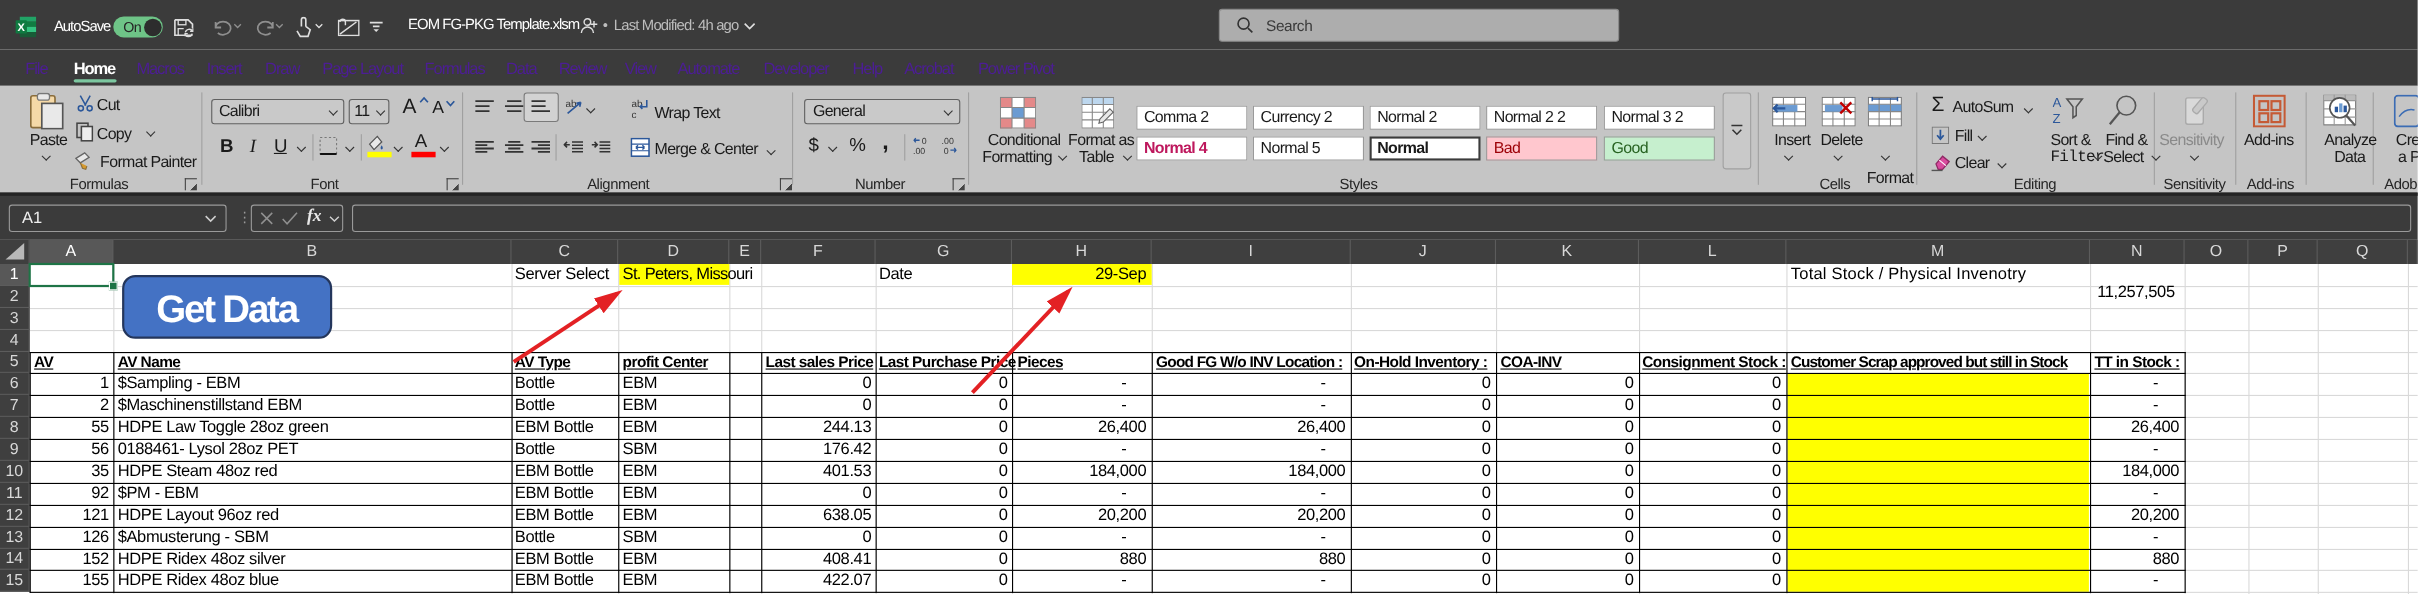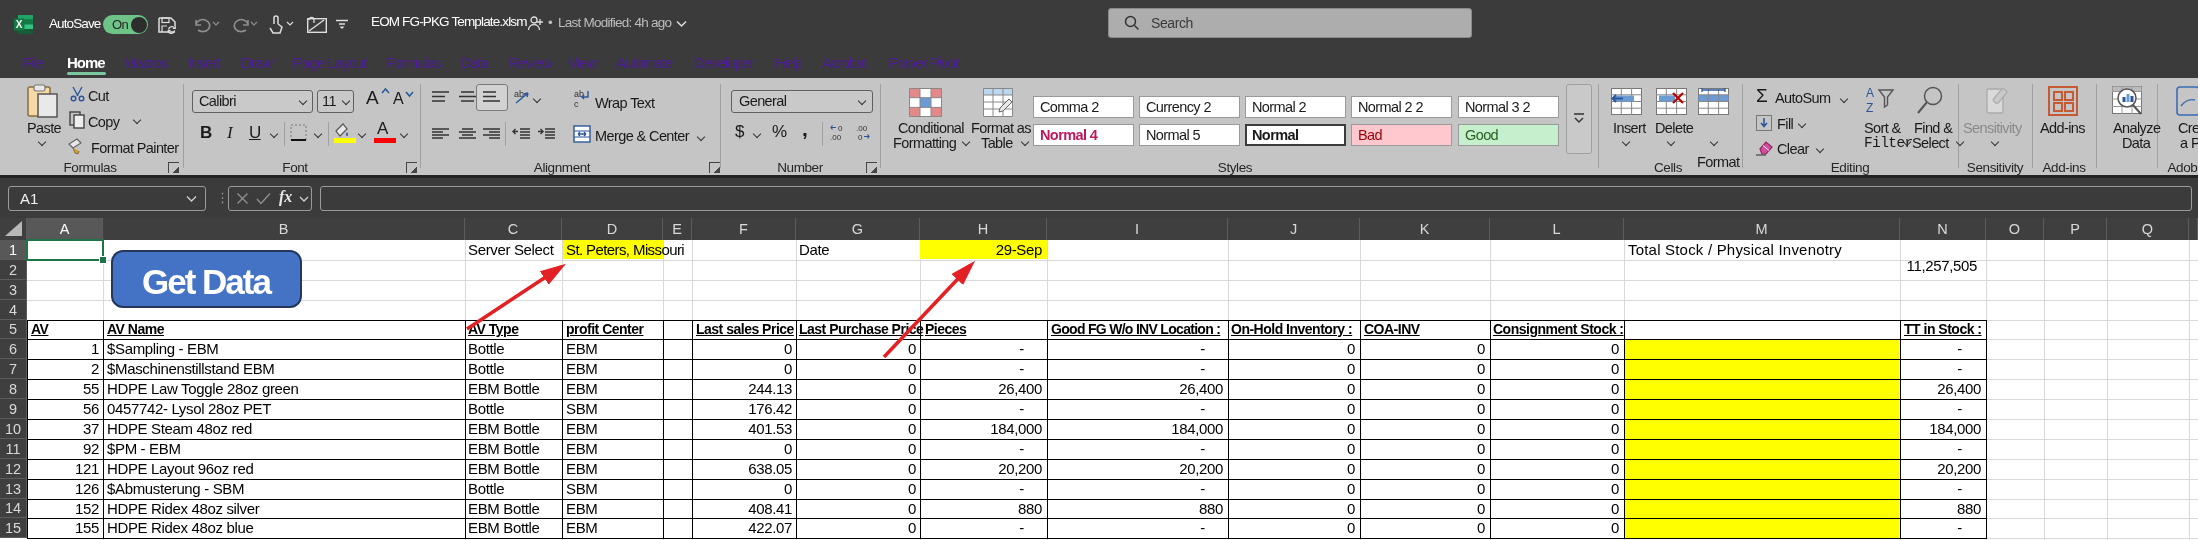--- a/index.html
+++ b/index.html
@@ -517,20 +517,21 @@
 <div class="cell hdr5" style="left:107px;top:320px;line-height:19px;">AV Name</div>
 <div class="cell hdr5" style="left:468px;top:320px;line-height:19px;">AV Type</div>
 <div class="cell hdr5" style="left:566px;top:320px;line-height:19px;">profit Center</div>
 <div class="cell hdr5" style="left:696px;top:320px;line-height:19px;">Last sales Price</div>
 <div class="cell hdr5" style="left:799px;top:320px;line-height:19px;">Last Purchase Price</div>
 <div class="cell hdr5" style="left:925px;top:320px;line-height:19px;">Pieces</div>
 <div class="cell hdr5" style="left:1051px;top:320px;line-height:19px;letter-spacing:-0.7px;">Good FG W/o INV Location :</div>
 <div class="cell hdr5" style="left:1231px;top:320px;line-height:19px;">On-Hold Inventory :</div>
 <div class="cell hdr5" style="left:1364px;top:320px;line-height:19px;">COA-INV</div>
 <div class="cell hdr5" style="left:1493px;top:320px;line-height:19px;">Consignment Stock :</div>
+<div class="cell hdr5" style="left:1628px;top:320px;line-height:19px;letter-spacing:-0.85px;">Customer Scrap approved but still in Stock</div>
 <div class="cell hdr5" style="left:1904px;top:320px;line-height:19px;">TT in Stock :</div>
 <div class="cell cr" style="right:2099px;top:339px;line-height:20px;">1</div>
 <div class="cell" style="left:107px;top:339px;line-height:20px;">$Sampling - EBM</div>
 <div class="cell" style="left:468px;top:339px;line-height:20px;">Bottle</div>
 <div class="cell" style="left:566px;top:339px;line-height:20px;">EBM</div>
 <div class="cell cr" style="right:1406px;top:339px;line-height:20px;">0</div>
 <div class="cell cr" style="right:1282px;top:339px;line-height:20px;">0</div>
 <div class="cell cr" style="right:1174px;top:339px;line-height:20px;">-</div>
 <div class="cell cr" style="right:993px;top:339px;line-height:20px;">-</div>
 <div class="cell cr" style="right:843px;top:339px;line-height:20px;">0</div>
@@ -555,32 +556,32 @@
 <div class="cell" style="left:566px;top:379px;line-height:20px;">EBM</div>
 <div class="cell cr" style="right:1406px;top:379px;line-height:20px;">244.13</div>
 <div class="cell cr" style="right:1282px;top:379px;line-height:20px;">0</div>
 <div class="cell cr" style="right:1156px;top:379px;line-height:20px;">26,400</div>
 <div class="cell cr" style="right:975px;top:379px;line-height:20px;">26,400</div>
 <div class="cell cr" style="right:843px;top:379px;line-height:20px;">0</div>
 <div class="cell cr" style="right:713px;top:379px;line-height:20px;">0</div>
 <div class="cell cr" style="right:579px;top:379px;line-height:20px;">0</div>
 <div class="cell cr" style="right:217px;top:379px;line-height:20px;">26,400</div>
 <div class="cell cr" style="right:2099px;top:399px;line-height:20px;">56</div>
-<div class="cell" style="left:107px;top:399px;line-height:20px;">0457742- Lysol 28oz PET</div>
+<div class="cell" style="left:107px;top:399px;line-height:20px;">0188461- Lysol 28oz PET</div>
 <div class="cell" style="left:468px;top:399px;line-height:20px;">Bottle</div>
 <div class="cell" style="left:566px;top:399px;line-height:20px;">SBM</div>
 <div class="cell cr" style="right:1406px;top:399px;line-height:20px;">176.42</div>
 <div class="cell cr" style="right:1282px;top:399px;line-height:20px;">0</div>
 <div class="cell cr" style="right:1174px;top:399px;line-height:20px;">-</div>
 <div class="cell cr" style="right:993px;top:399px;line-height:20px;">-</div>
 <div class="cell cr" style="right:843px;top:399px;line-height:20px;">0</div>
 <div class="cell cr" style="right:713px;top:399px;line-height:20px;">0</div>
 <div class="cell cr" style="right:579px;top:399px;line-height:20px;">0</div>
 <div class="cell cr" style="right:236px;top:399px;line-height:20px;">-</div>
-<div class="cell cr" style="right:2099px;top:419px;line-height:20px;">37</div>
+<div class="cell cr" style="right:2099px;top:419px;line-height:20px;">35</div>
 <div class="cell" style="left:107px;top:419px;line-height:20px;">HDPE Steam 48oz red</div>
 <div class="cell" style="left:468px;top:419px;line-height:20px;">EBM Bottle</div>
 <div class="cell" style="left:566px;top:419px;line-height:20px;">EBM</div>
 <div class="cell cr" style="right:1406px;top:419px;line-height:20px;">401.53</div>
 <div class="cell cr" style="right:1282px;top:419px;line-height:20px;">0</div>
 <div class="cell cr" style="right:1156px;top:419px;line-height:20px;">184,000</div>
 <div class="cell cr" style="right:975px;top:419px;line-height:20px;">184,000</div>
 <div class="cell cr" style="right:843px;top:419px;line-height:20px;">0</div>
 <div class="cell cr" style="right:713px;top:419px;line-height:20px;">0</div>
 <div class="cell cr" style="right:579px;top:419px;line-height:20px;">0</div>

